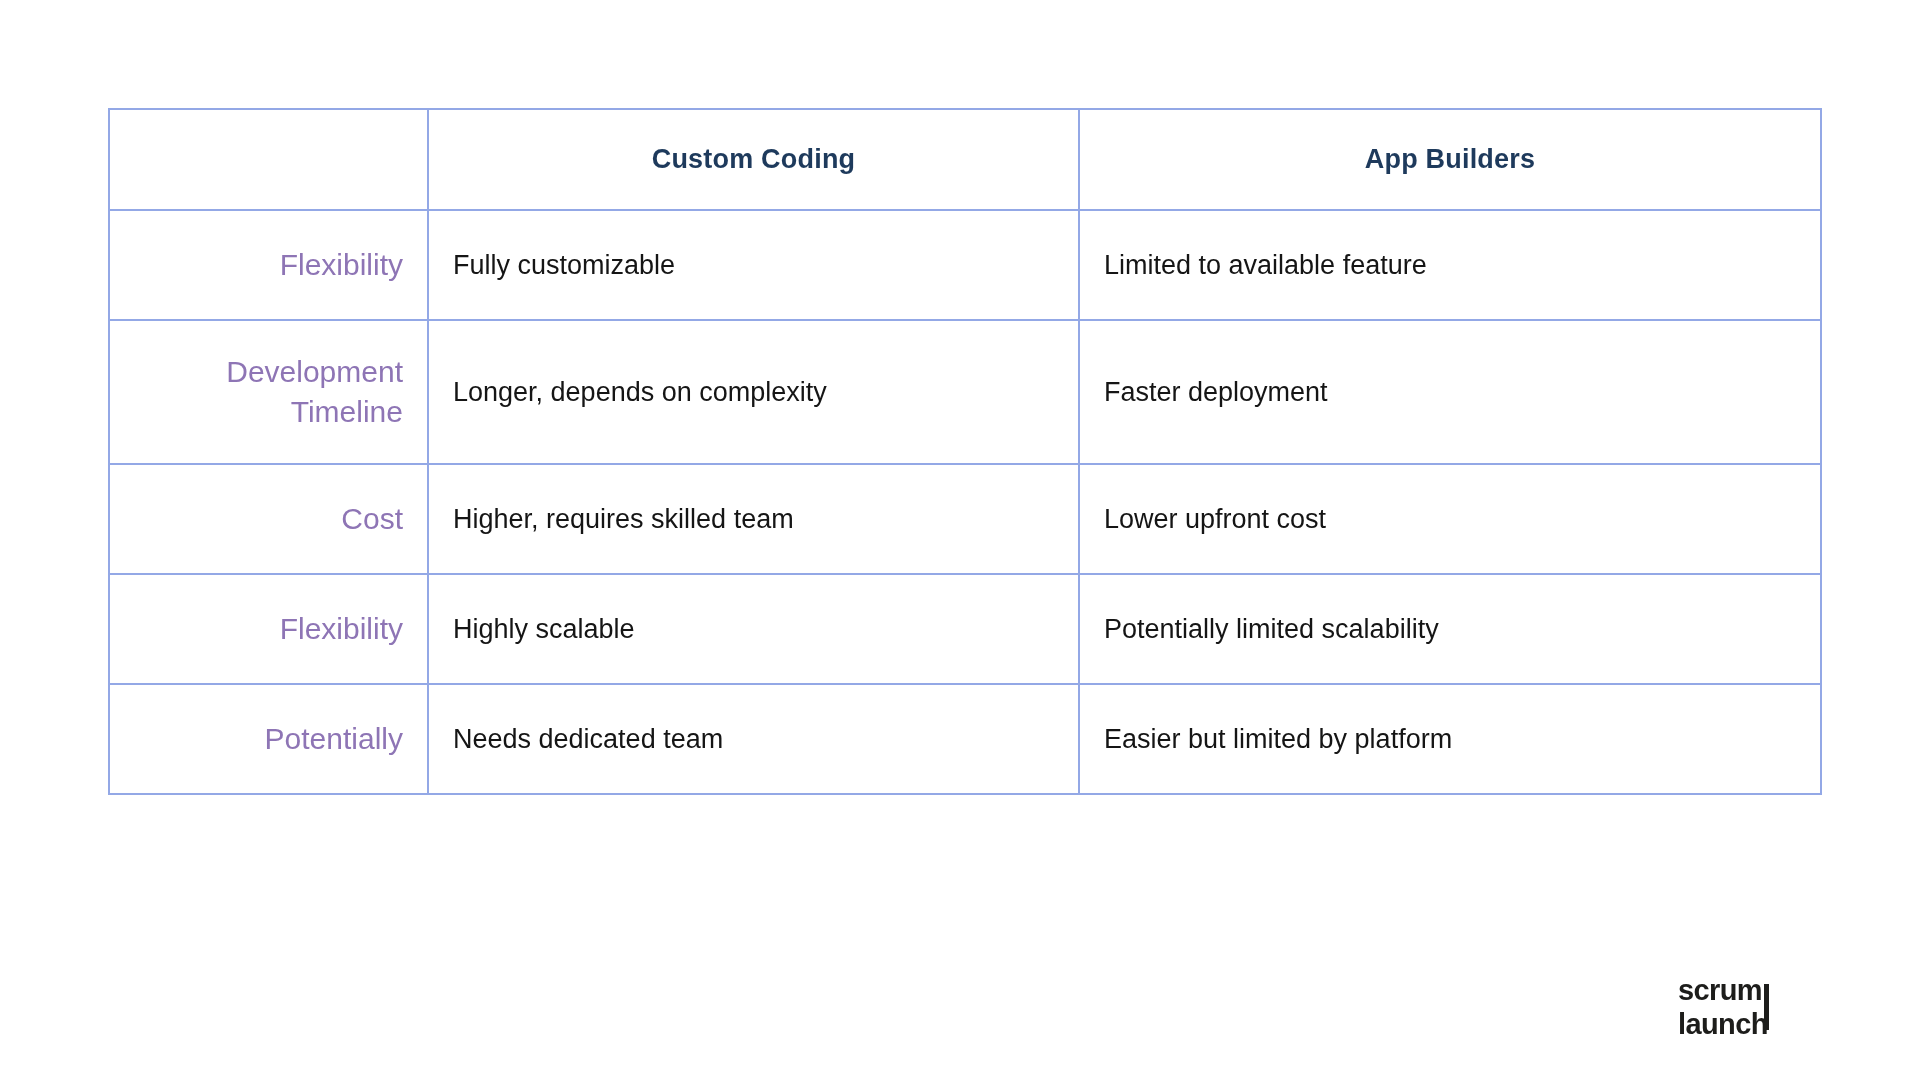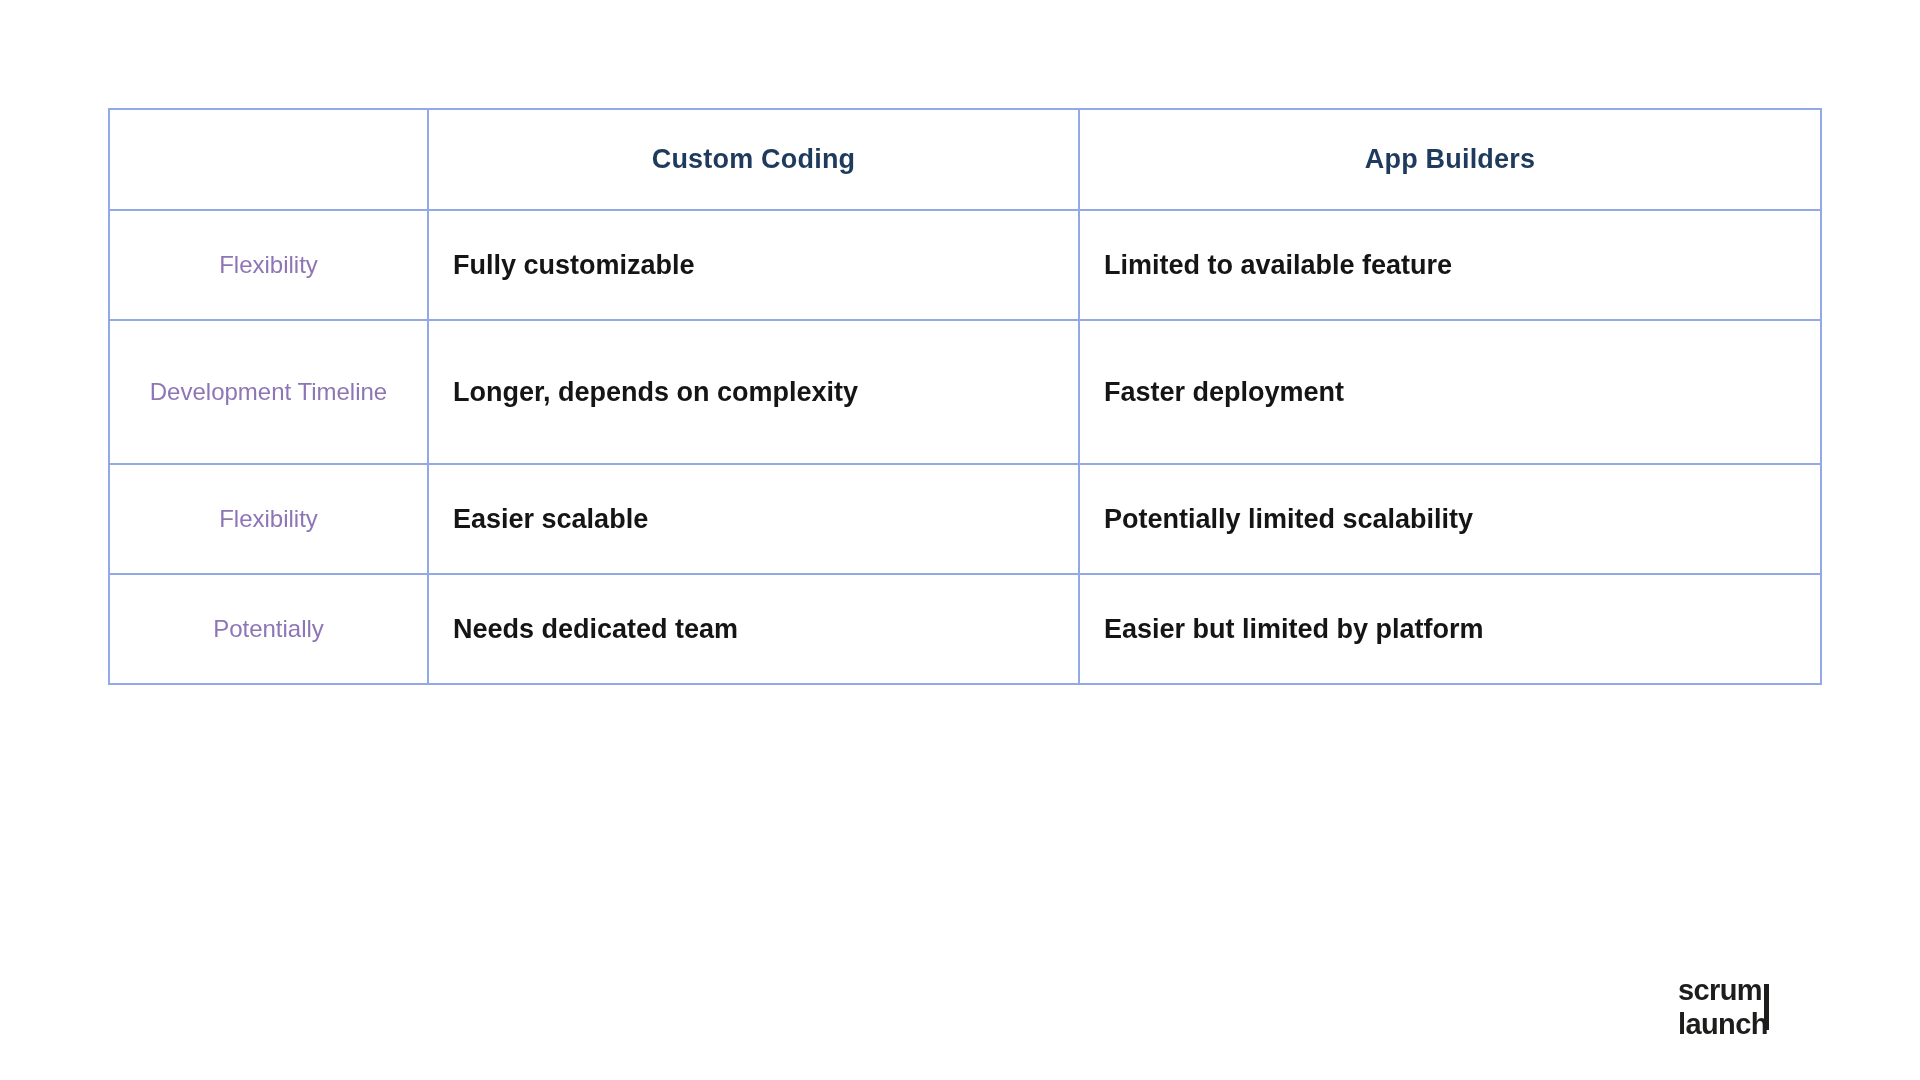--- a/index.html
+++ b/index.html
@@ -63,33 +63,33 @@
 
   
   table.compare tbody tr {
     height: 110px;
   }
   table.compare tbody tr.tall {
     height: 144px;
   }
 
   td.feature-cell {
-    font-size: 24px;
+    font-size: 30px;
     color: #8e75b5;
     line-height: 1.35;
-    text-align: center;
+    text-align: right;
     font-weight: normal;
   }
 
   td.value-cell {
     font-size: 27px;
     color: #151515;
     line-height: 1.35;
     text-align: left;
-    font-weight: bold;
+    font-weight: normal;
   }
 
   
   .logo {
     position: absolute;
     left: 1678px;
     top: 972px;
     width: 132px;
     height: 72px;
   }
@@ -123,22 +123,27 @@
           <td class="feature-cell">Flexibility</td>
           <td class="value-cell">Fully customizable</td>
           <td class="value-cell">Limited to available feature</td>
         </tr>
         <tr class="tall">
           <td class="feature-cell">Development Timeline</td>
           <td class="value-cell">Longer, depends on complexity</td>
           <td class="value-cell">Faster deployment</td>
         </tr>
         <tr>
+          <td class="feature-cell">Cost</td>
+          <td class="value-cell">Higher, requires skilled team</td>
+          <td class="value-cell">Lower upfront cost</td>
+        </tr>
+        <tr>
           <td class="feature-cell">Flexibility</td>
-          <td class="value-cell">Easier scalable</td>
+          <td class="value-cell">Highly scalable</td>
           <td class="value-cell">Potentially limited scalability</td>
         </tr>
         <tr>
           <td class="feature-cell">Potentially</td>
           <td class="value-cell">Needs dedicated team</td>
           <td class="value-cell">Easier but limited by platform</td>
         </tr>
       </tbody>
     </table>
   </div>

